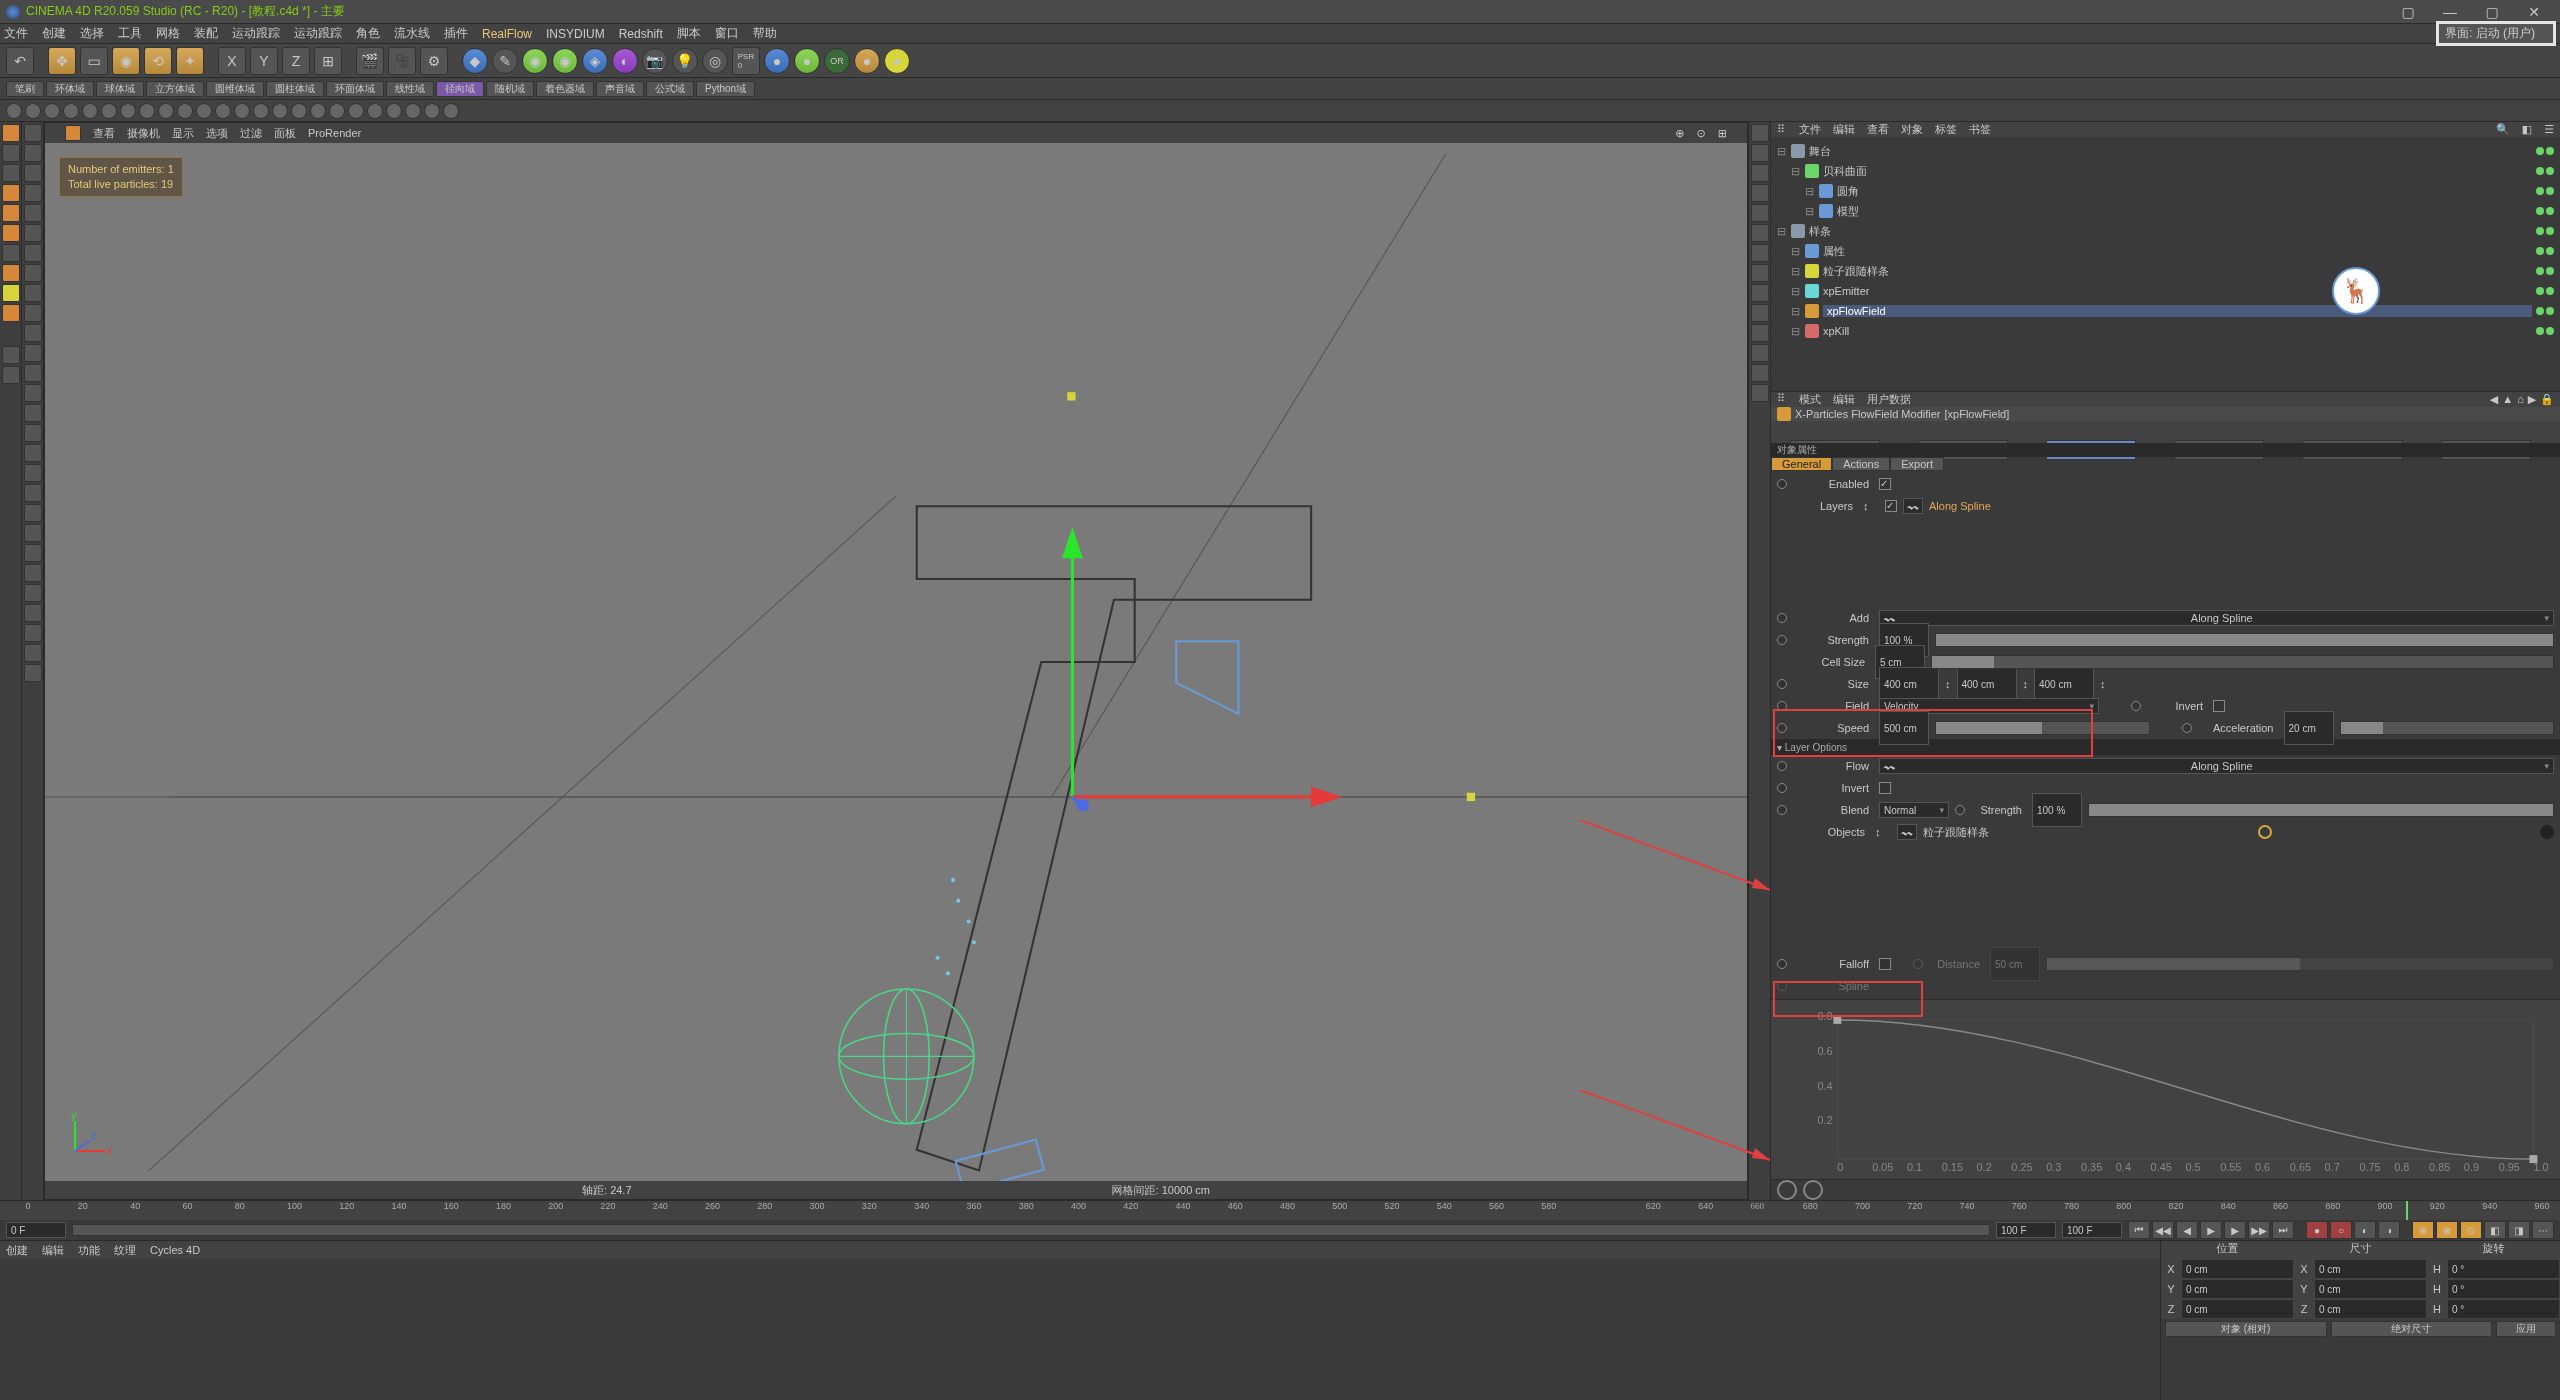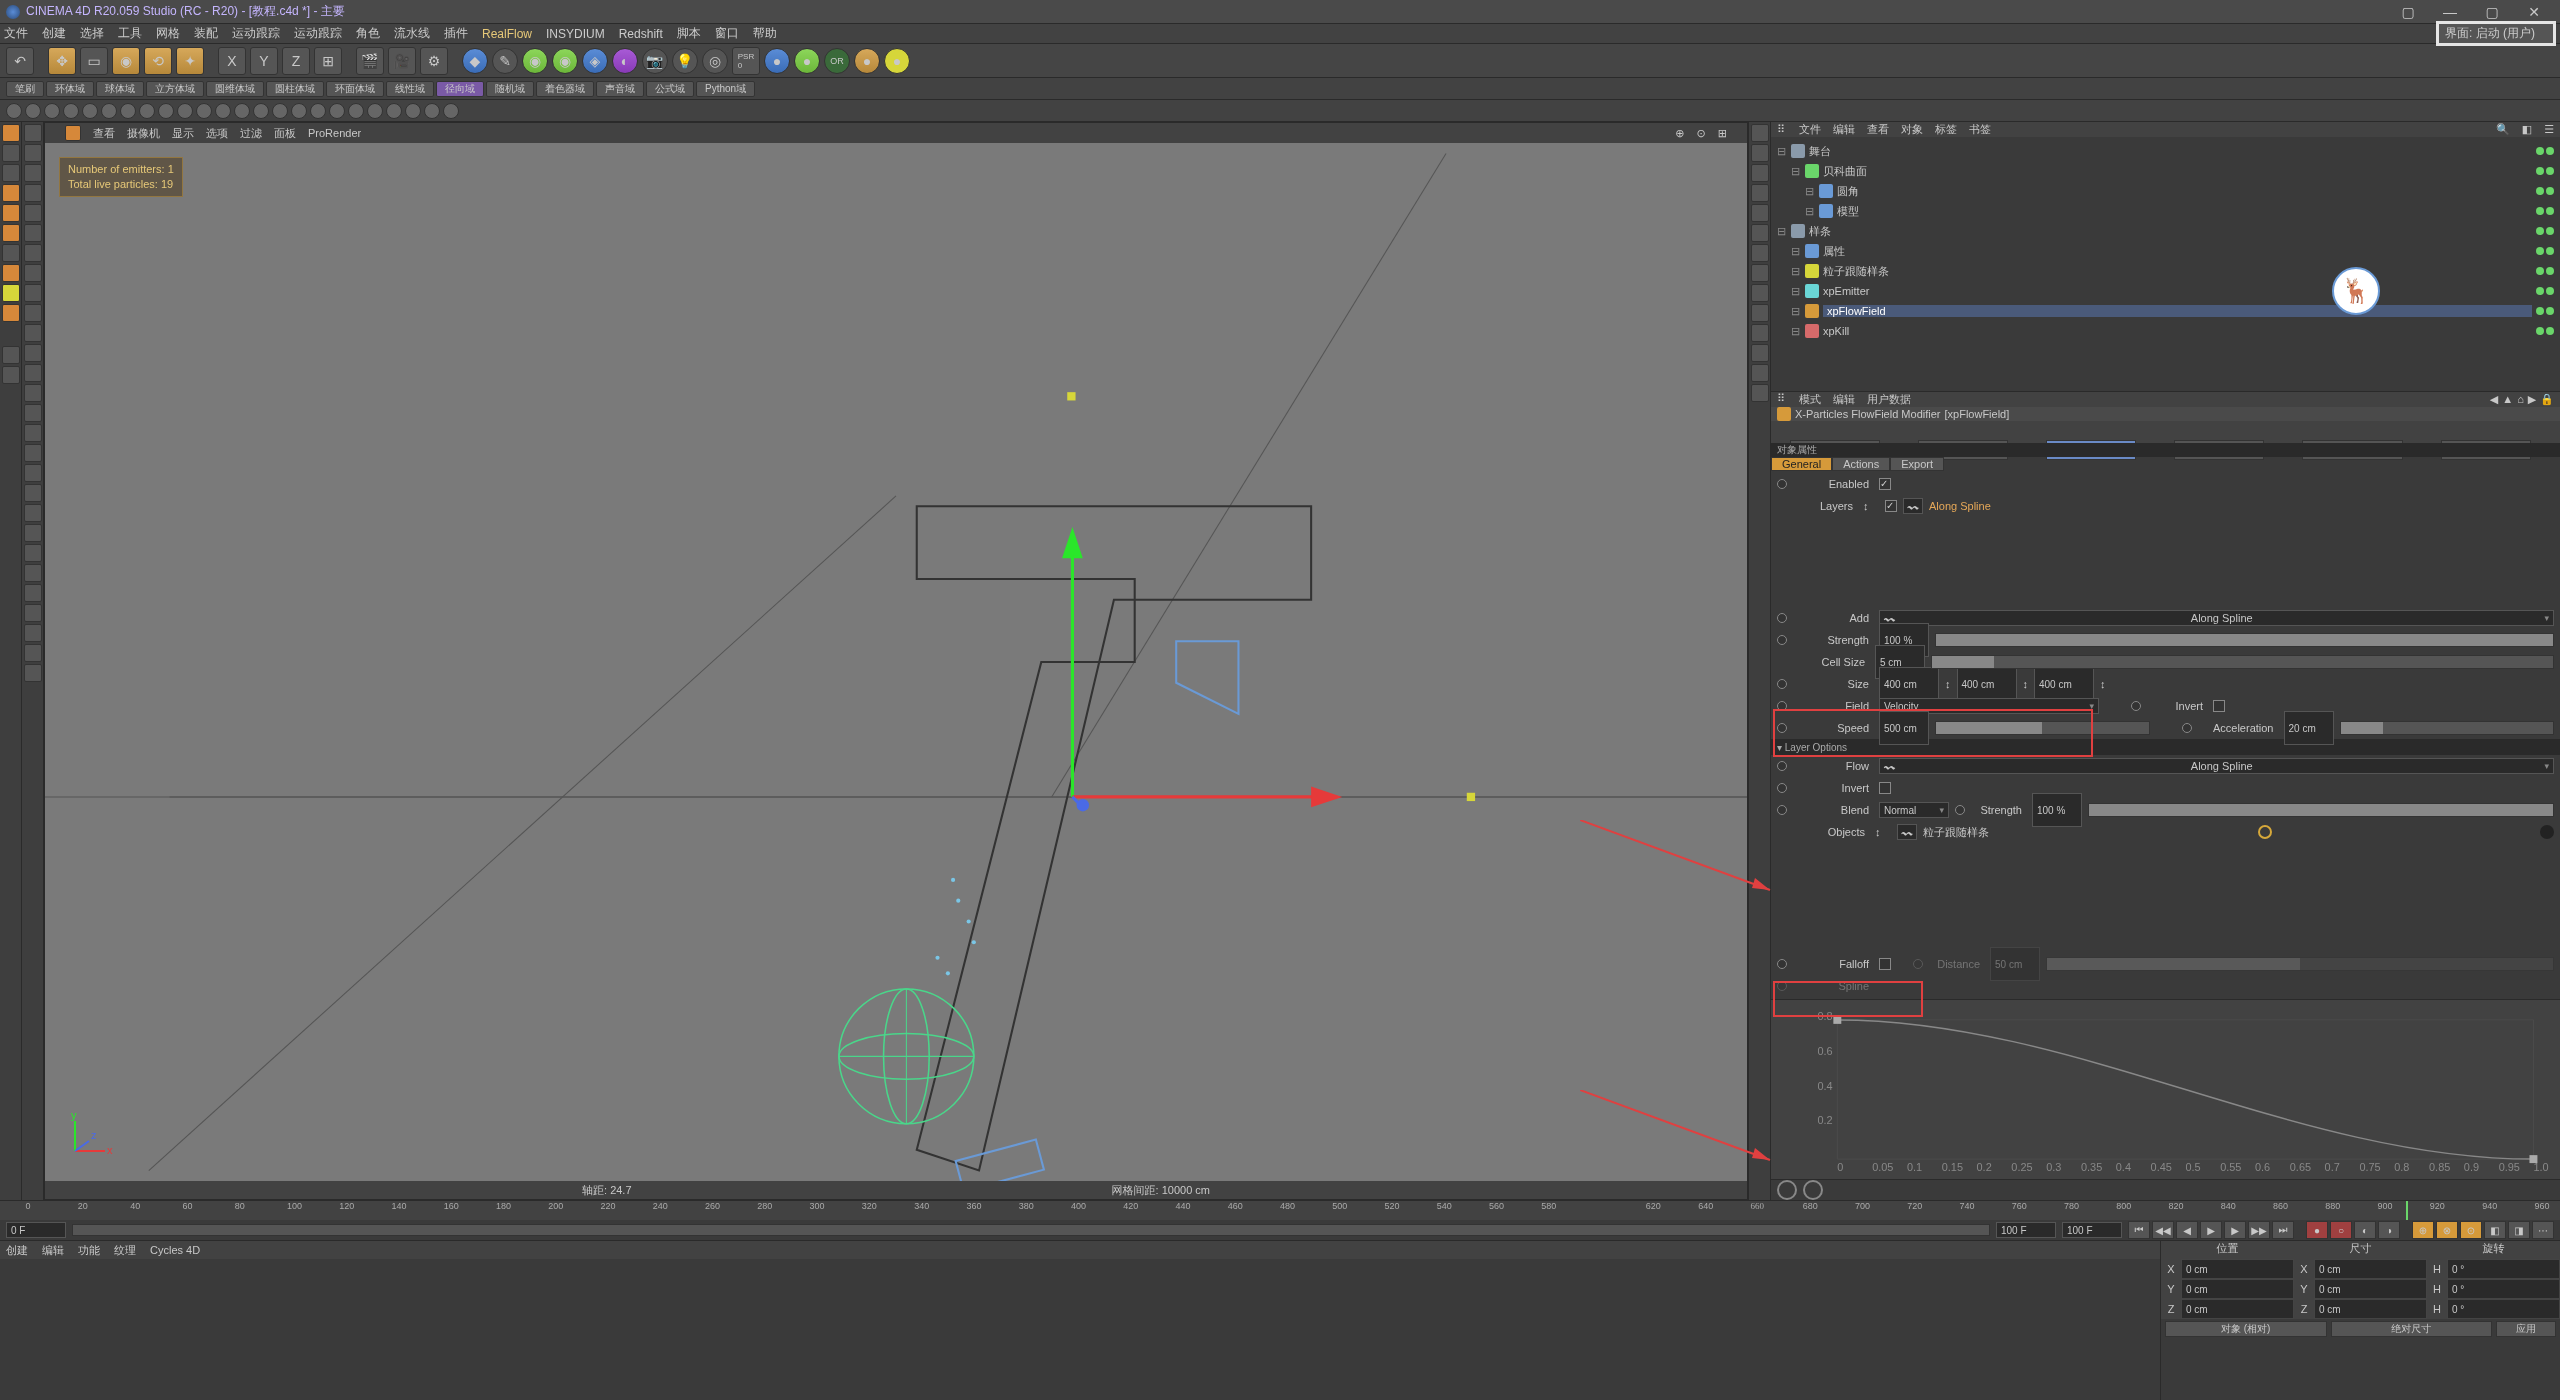--- a/index.html
+++ b/index.html
@@ -1,21 +1,21 @@
 <!DOCTYPE html>
 <html><head>
 <meta charset="utf-8">
 <style>
 * { margin:0; padding:0; box-sizing:border-box; font-family:"Microsoft YaHei",Arial,sans-serif; font-size:11px; color:#c8c8c8; user-select:none; }
 body { background:#3a3a3a; width:2560px; height:1400px; overflow:hidden; position:relative; }
 
 
 .titlebar { height:24px; background:#4a4a4a; display:flex; align-items:center; padding:0 6px; border-bottom:1px solid #2a2a2a; }
 .titlebar .logo { width:14px; height:14px; border-radius:50%; background:radial-gradient(circle,#5a8cd6 0%,#2a4a7a 100%); margin-right:6px; }
-.titlebar .title { flex:1; font-size:12px; color:#c4b5fd; }
+.titlebar .title { flex:1; font-size:12px; color:#84cc16; }
 .wincontrols { display:flex; gap:14px; padding-right:6px; }
 .wincontrols span { width:28px; text-align:center; font-size:14px; cursor:default; }
 
 
 .menubar { height:20px; background:#424242; display:flex; align-items:center; padding:0 4px; gap:14px; border-bottom:1px solid #2a2a2a; }
 .menubar span { font-size:12px; color:#ccc; }
 
 
 .toolbar1 { height:34px; background:#454545; display:flex; align-items:center; padding:0 6px; gap:4px; border-bottom:1px solid #2a2a2a; }
 .tbtn { width:28px; height:28px; background:#555; border:1px solid #333; border-radius:3px; display:flex; align-items:center; justify-content:center; font-size:14px; }

